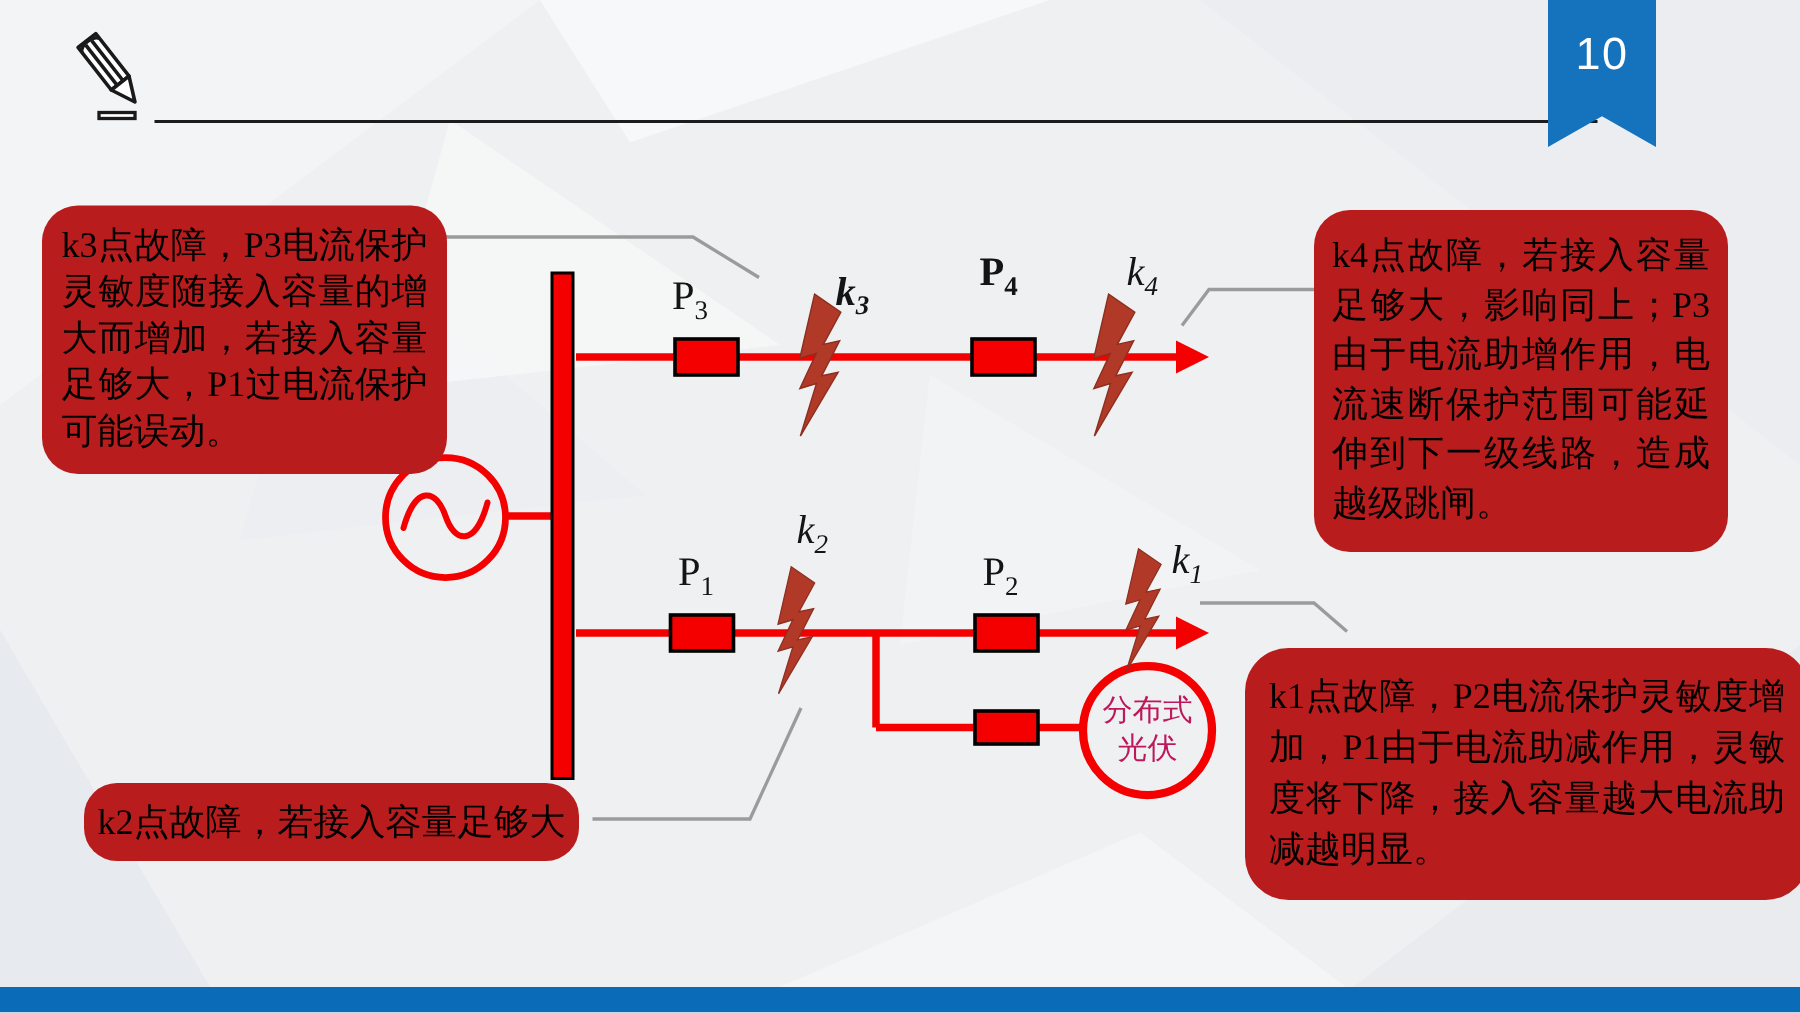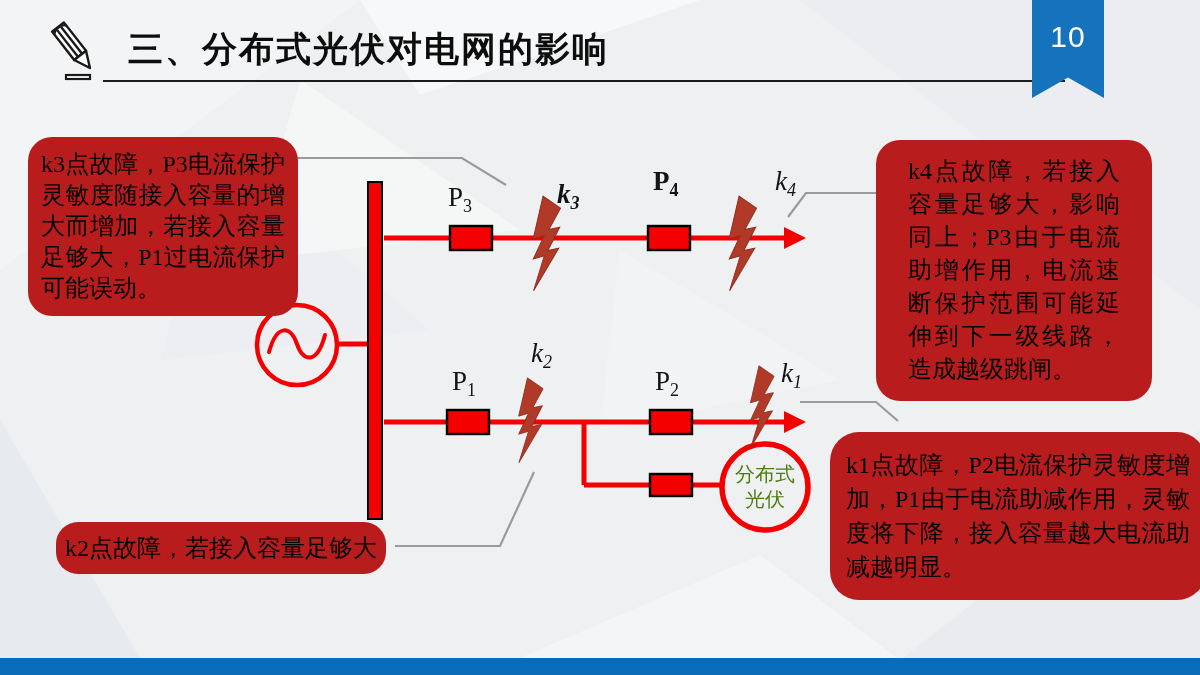--- a/index.html
+++ b/index.html
@@ -26,38 +26,38 @@
   .subtitle{
     position:absolute;left:148px;top:97px;font-size:30px;font-weight:700;color:#000;white-space:nowrap;
   }
   
   .callout{
     position:absolute;background:#b91c1c;color:#000;border-radius:24px;
     font-size:24px;box-sizing:border-box;font-family:Liberation Serif, serif;
   }
   .callout.justify{text-align:justify;text-justify:inter-character;}
   .co-k3{left:28px;top:137px;width:270px;padding:12px 13px;line-height:31px;}
-  .co-k4{left:876px;top:140px;width:276px;padding:15px 32px;line-height:33px;}
+  .co-k4{left:876px;top:140px;width:276px;padding:15px 12px;line-height:33px;}
   .co-k2{left:56px;top:522px;width:330px;height:52px;border-radius:22px;
          display:flex;align-items:center;justify-content:center;white-space:nowrap;}
   .co-k1{left:830px;top:432px;width:376px;padding:16px 16px;line-height:34px;border-radius:29px;}
   
   .dlabel{
     position:absolute;font-family:"Liberation Serif","DejaVu Serif",serif;
     font-size:27px;color:#141414;white-space:nowrap;
   }
   .dlabel sub{font-size:18px;line-height:0;}
   .dlabel.kstyle{font-style:italic;}
   .lab-p3{left:448px;top:182px;} .lab-k3{left:557px;top:179px;font-weight:bold;}
-  .lab-p4{left:653px;top:166px;font-weight:bold;} .lab-k4{left:751px;top:166px;margin-left:24px;}
+  .lab-p4{left:653px;top:166px;font-weight:bold;} .lab-k4{left:751px;top:166px;}
   .lab-p1{left:452px;top:366px;} .lab-k2{left:531px;top:338px;}
   .lab-p2{left:655px;top:366px;text-align:right;} .lab-k1{left:781px;top:358px;}
   .pv-text{
     position:absolute;left:721px;top:462px;width:88px;text-align:center;
-    font-size:20px;line-height:25px;color:#4d7c0f;
+    font-size:20px;line-height:25px;color:#be185d;
   }
   .footer-bar{position:absolute;left:0;bottom:0;width:1200px;height:17px;background:#0a6cb9;}
 </style>
 </head>
 <body>
 
 <div class="slide">
 
   <svg class="bg-svg" viewBox="0 0 1200 675">
     <polygon points="0,0 360,0 0,270" fill="#f3f4f6"></polygon>
@@ -74,21 +74,20 @@
   <svg class="pencil" viewBox="0 0 64 70">
     <g transform="rotate(-38 30 34)" fill="none" stroke="#1a1a1a" stroke-width="2.4" stroke-linejoin="round">
       <rect x="24" y="6" width="15" height="36" fill="#ffffff"></rect>
       <path d="M24,10 a8,5 0 0 1 15,0" fill="#ffffff"></path>
       <line x1="29" y1="8" x2="29" y2="42"></line>
       <line x1="34" y1="8" x2="34" y2="42"></line>
       <polygon points="24,42 39,42 31.5,58" fill="#ffffff"></polygon>
     </g>
     <rect x="22" y="59" width="24" height="4" fill="#ffffff" stroke="#1a1a1a" stroke-width="2.2"></rect>
   </svg>
-  <div class="page-title">三、分布式光伏对电网的影响</div>
   <div class="title-underline"></div>
   <div class="ribbon">
     <span>10</span>
   </div>
 
   <svg class="circuit-svg" viewBox="0 0 1200 675">
     <defs>
       <path id="bolt" d="M16,0 L36,10 L27,34 L38,30 L29,56 L40,52 L20,100 L26,62 L15,67 L23,41 L12,46 Z"></path>
     </defs>
 

